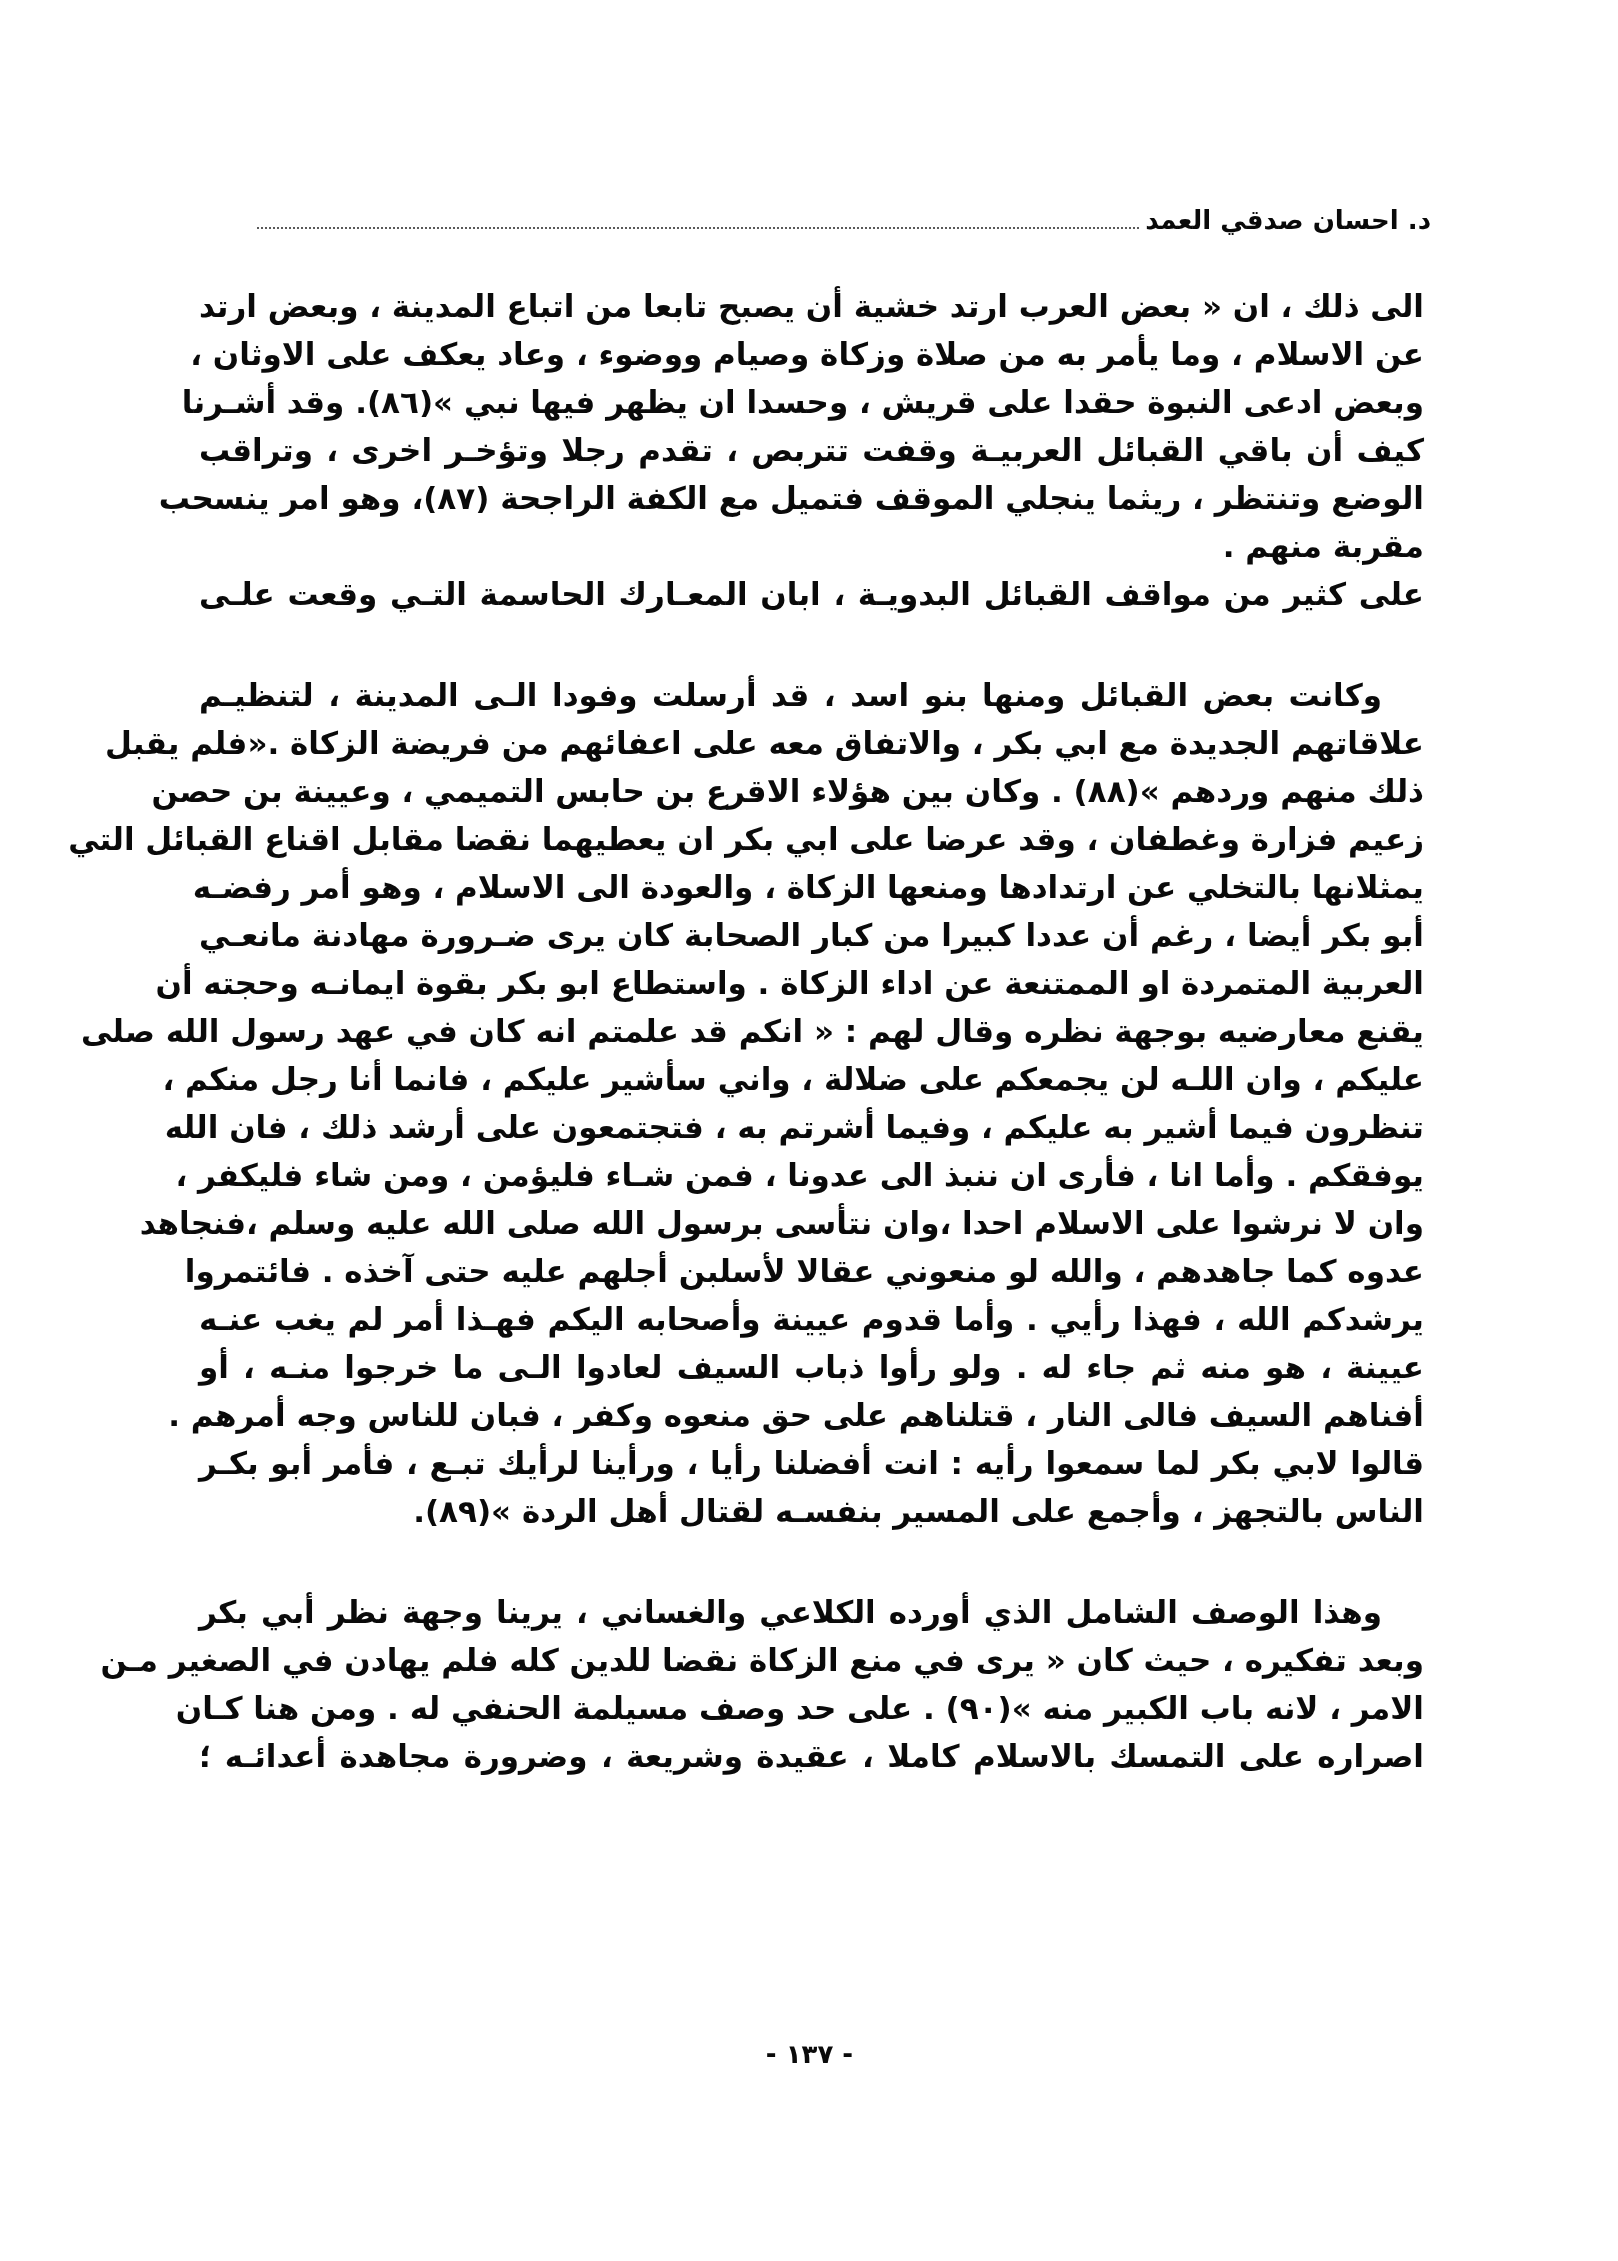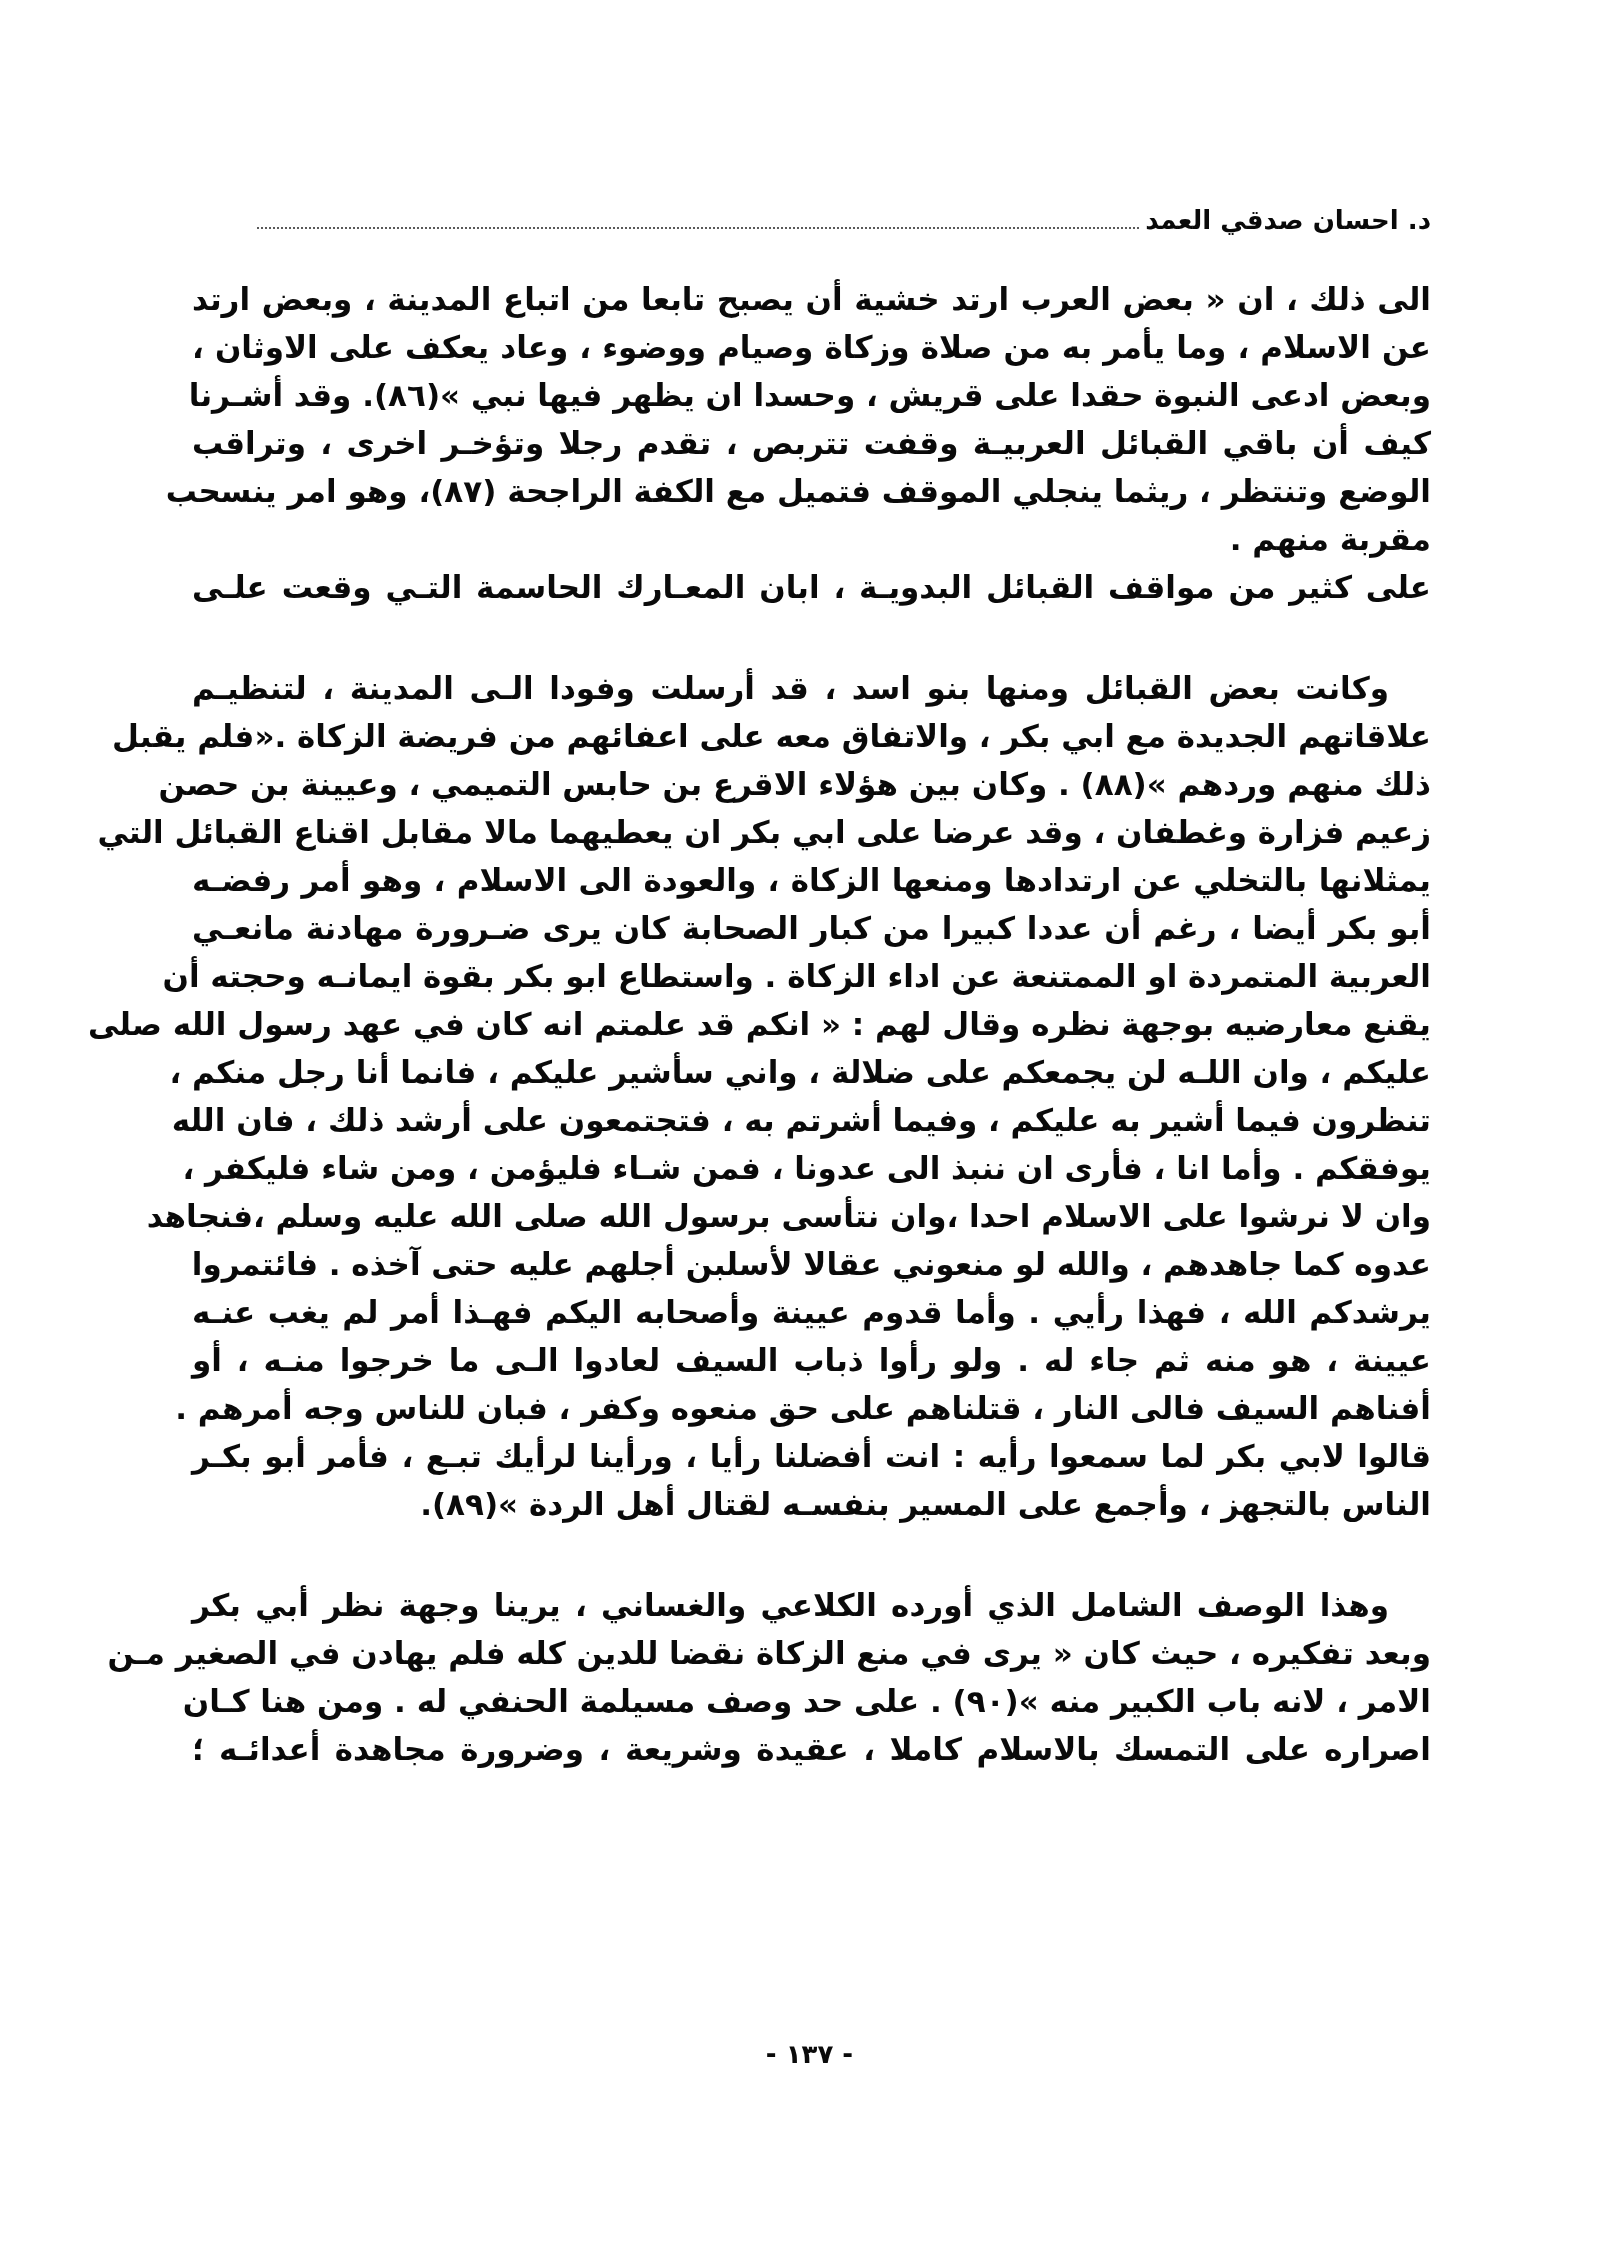--- a/index.html
+++ b/index.html
@@ -52,21 +52,21 @@
       top: 268px;
       width: 1253px;
       direction: rtl;
       text-align: justify;
       text-align-last: right;
       font-weight: bold;
       font-size: 31px;
       line-height: 48px;
     }
     .paragraph {
-      margin: 7px;
+      margin: 14px;
     }
     .paragraph + .paragraph {
       margin-top: 53px;
     }
     .paragraph .line {
       display: block;
       text-align: justify;
       text-align-last: justify;
       white-space: nowrap;
     }
@@ -106,21 +106,21 @@
       <span class="line">كيف أن باقي القبائل العربيـة وقفت تتربص ، تقدم رجلا وتؤخـر اخرى ، وتراقب</span>
       <span class="line">الوضع وتنتظر ، ريثما ينجلي الموقف فتميل مع الكفة الراجحة (٨٧)، وهو امر ينسحب</span>
       <span class="line last">مقربة منهم .</span>
       <span class="line">على كثير من مواقف القبائل البدويـة ، ابان المعـارك الحاسمة التـي وقعت علـى</span>
     </p>
 
     <p class="paragraph indented">
       <span class="line first">وكانت بعض القبائل ومنها بنو اسد ، قد أرسلت وفودا الـى المدينة ، لتنظيـم</span>
       <span class="line">علاقاتهم الجديدة مع ابي بكر ، والاتفاق معه على اعفائهم من فريضة الزكاة .«فلم يقبل</span>
       <span class="line">ذلك منهم وردهم »(٨٨) . وكان بين هؤلاء الاقرع بن حابس التميمي ، وعيينة بن حصن</span>
-      <span class="line">زعيم فزارة وغطفان ، وقد عرضا على ابي بكر ان يعطيهما مالا مقابل اقناع القبائل التي</span>
+      <span class="line">زعيم فزارة وغطفان ، وقد عرضا على ابي بكر ان يعطيهما نقضا مقابل اقناع القبائل التي</span>
       <span class="line">يمثلانها بالتخلي عن ارتدادها ومنعها الزكاة ، والعودة الى الاسلام ، وهو أمر رفضـه</span>
       <span class="line">أبو بكر أيضا ، رغم أن عددا كبيرا من كبار الصحابة كان يرى ضـرورة مهادنة مانعـي</span>
       <span class="line">العربية المتمردة او الممتنعة عن اداء الزكاة . واستطاع ابو بكر بقوة ايمانـه وحجته أن</span>
       <span class="line">يقنع معارضيه بوجهة نظره وقال لهم : « انكم قد علمتم انه كان في عهد رسول الله صلى</span>
       <span class="line">عليكم ، وان اللـه لن يجمعكم على ضلالة ، واني سأشير عليكم ، فانما أنا رجل منكم ،</span>
       <span class="line">تنظرون فيما أشير به عليكم ، وفيما أشرتم به ، فتجتمعون على أرشد ذلك ، فان الله</span>
       <span class="line">يوفقكم . وأما انا ، فأرى ان ننبذ الى عدونا ، فمن شـاء فليؤمن ، ومن شاء فليكفر ،</span>
       <span class="line">وان لا نرشوا على الاسلام احدا ،وان نتأسى برسول الله صلى الله عليه وسلم ،فنجاهد</span>
       <span class="line">عدوه كما جاهدهم ، والله لو منعوني عقالا لأسلبن أجلهم عليه حتى آخذه . فائتمروا</span>
       <span class="line">يرشدكم الله ، فهذا رأيي . وأما قدوم عيينة وأصحابه اليكم فهـذا أمر لم يغب عنـه</span>

